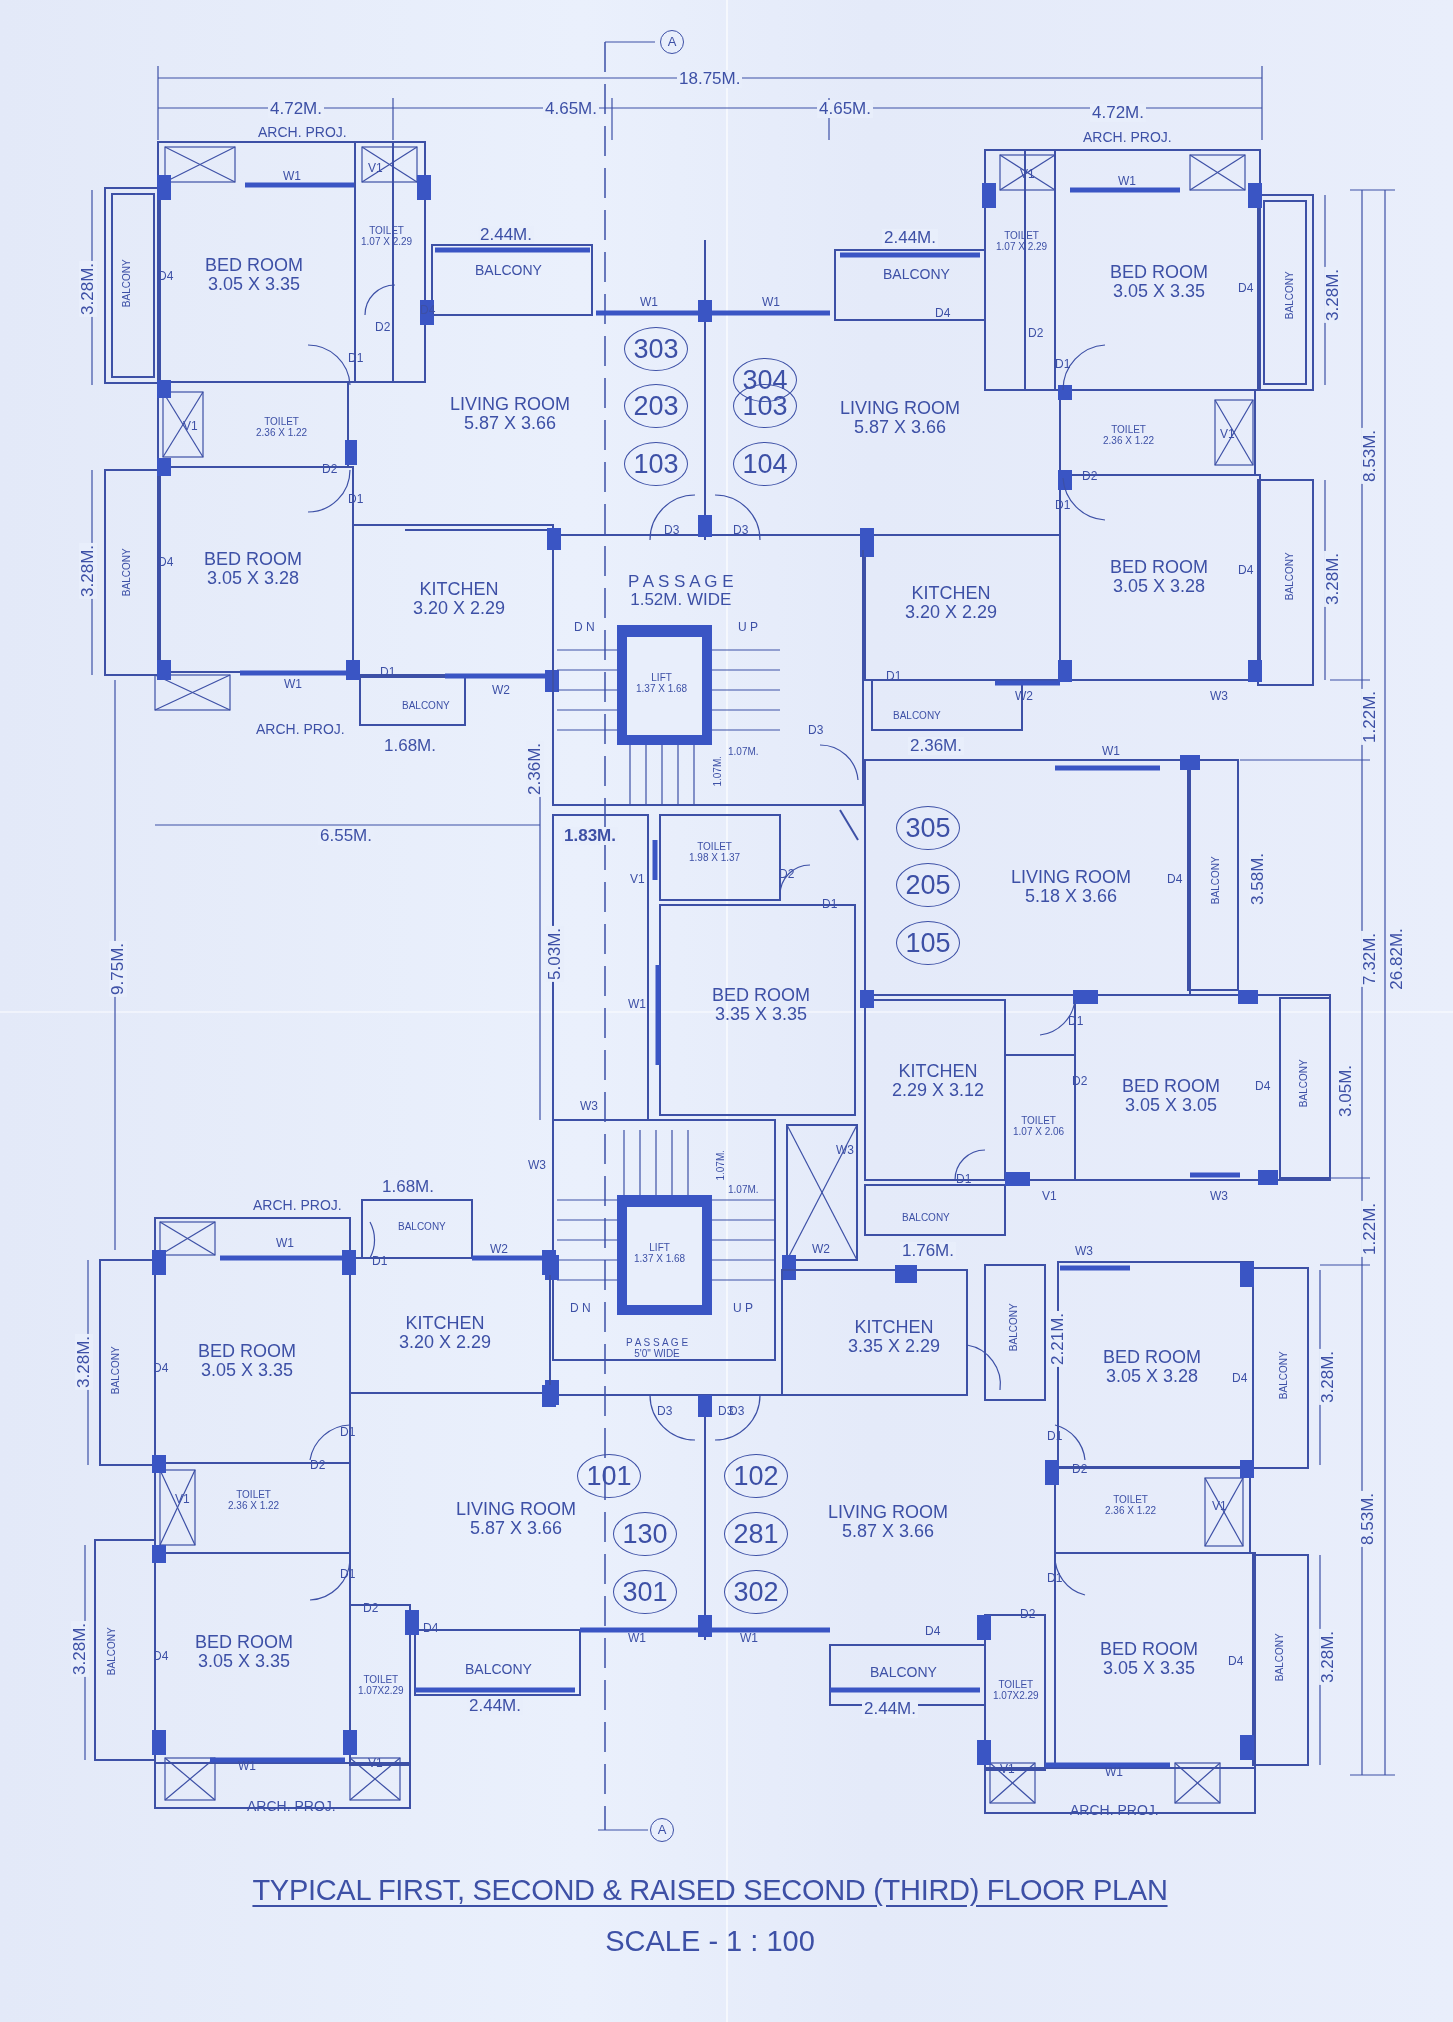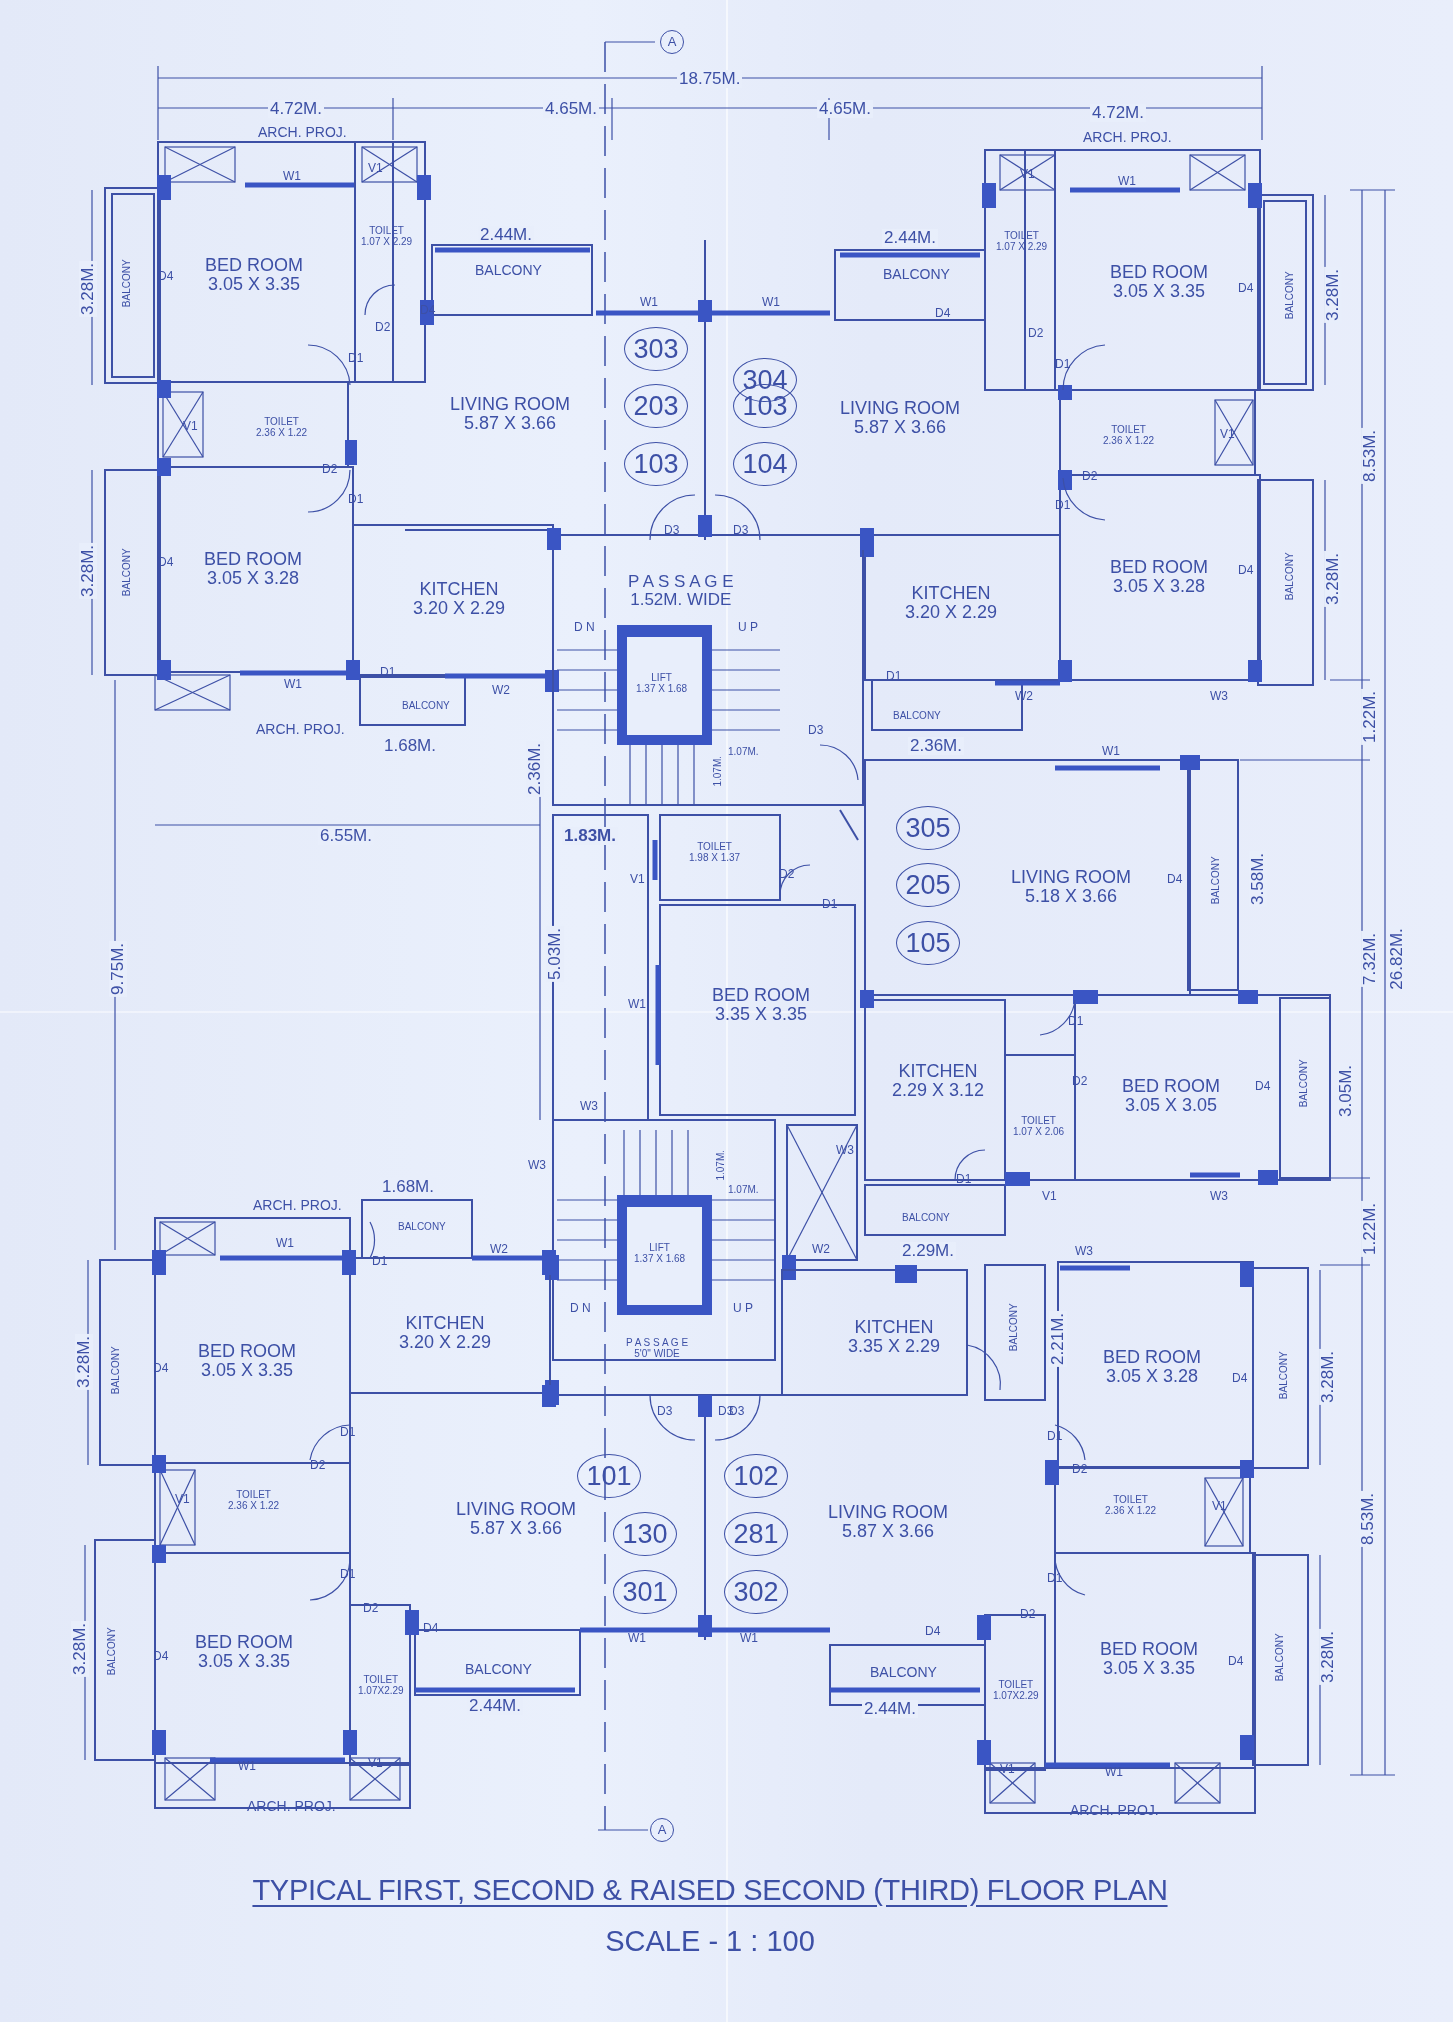--- a/index.html
+++ b/index.html
@@ -500,21 +500,21 @@
   <div>BED ROOM</div>
     <div>3.05 X 3.05</div>
 </div>
 <div class="lbl door" style="left:1255px;top:1080px;">D4</div>
 <div class="lbl tiny vert" style="left:1280px;top:1078px;">BALCONY</div>
 <div class="lbl dim vert" style="left:1318px;top:1082px;">3.05M.</div>
 <div class="lbl door" style="left:956px;top:1173px;">D1</div>
 <div class="lbl door" style="left:1042px;top:1190px;">V1</div>
 <div class="lbl door" style="left:1210px;top:1190px;">W3</div>
 <div class="lbl tiny" style="left:902px;top:1213px;">BALCONY</div>
-<div class="lbl dim" style="left:900px;top:1242px;">2.29M.</div>
+<div class="lbl dim" style="left:900px;top:1242px;">1.76M.</div>
 
 <div class="lbl door" style="left:528px;top:1159px;">W3</div>
 <div class="lbl door" style="left:836px;top:1144px;">W3</div>
 <div class="lbl door" style="left:812px;top:1243px;">W2</div>
 <div class="lbl tiny" style="left:728px;top:1185px;">1.07M.</div>
 <div class="lbl tiny vert" style="left:706px;top:1160px;">1.07M.</div>
 <div class="lbl tiny" style="left:634px;top:1243px;">
   <div>LIFT</div>
     <div>1.37 X 1.68</div>
 </div>

